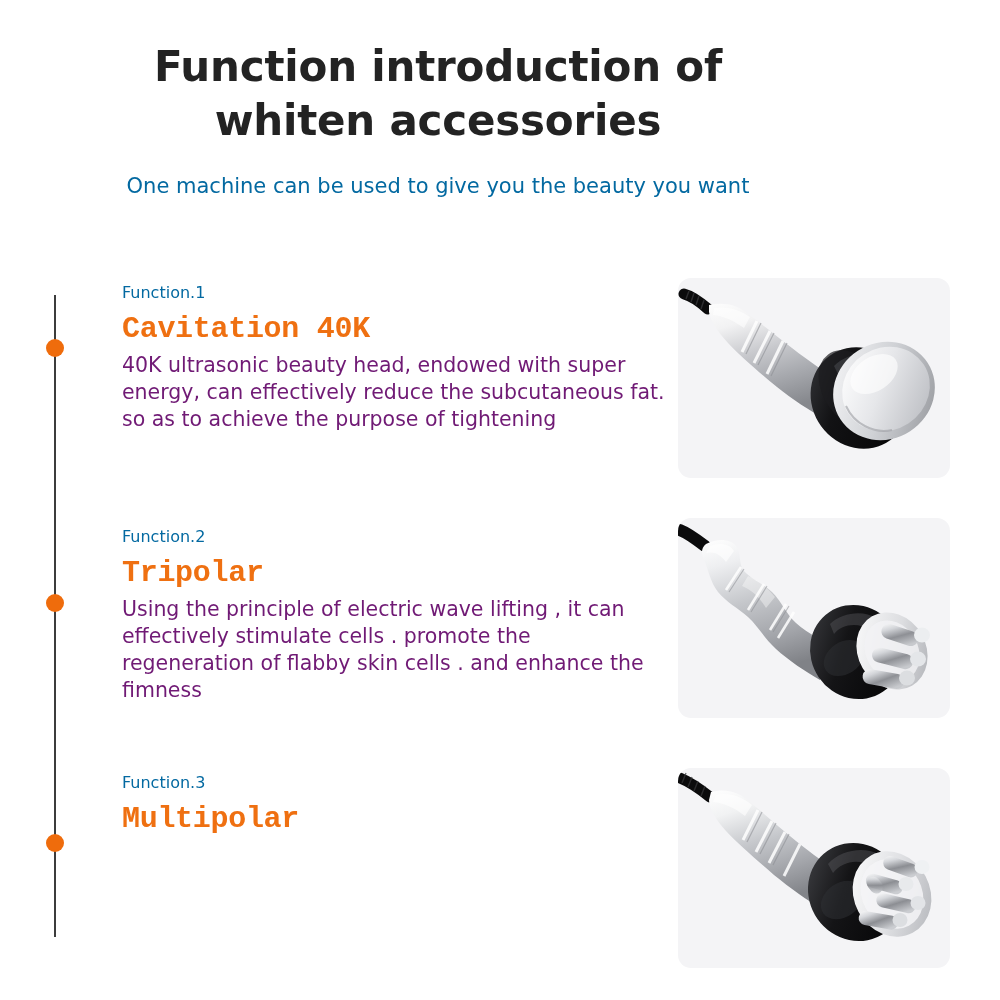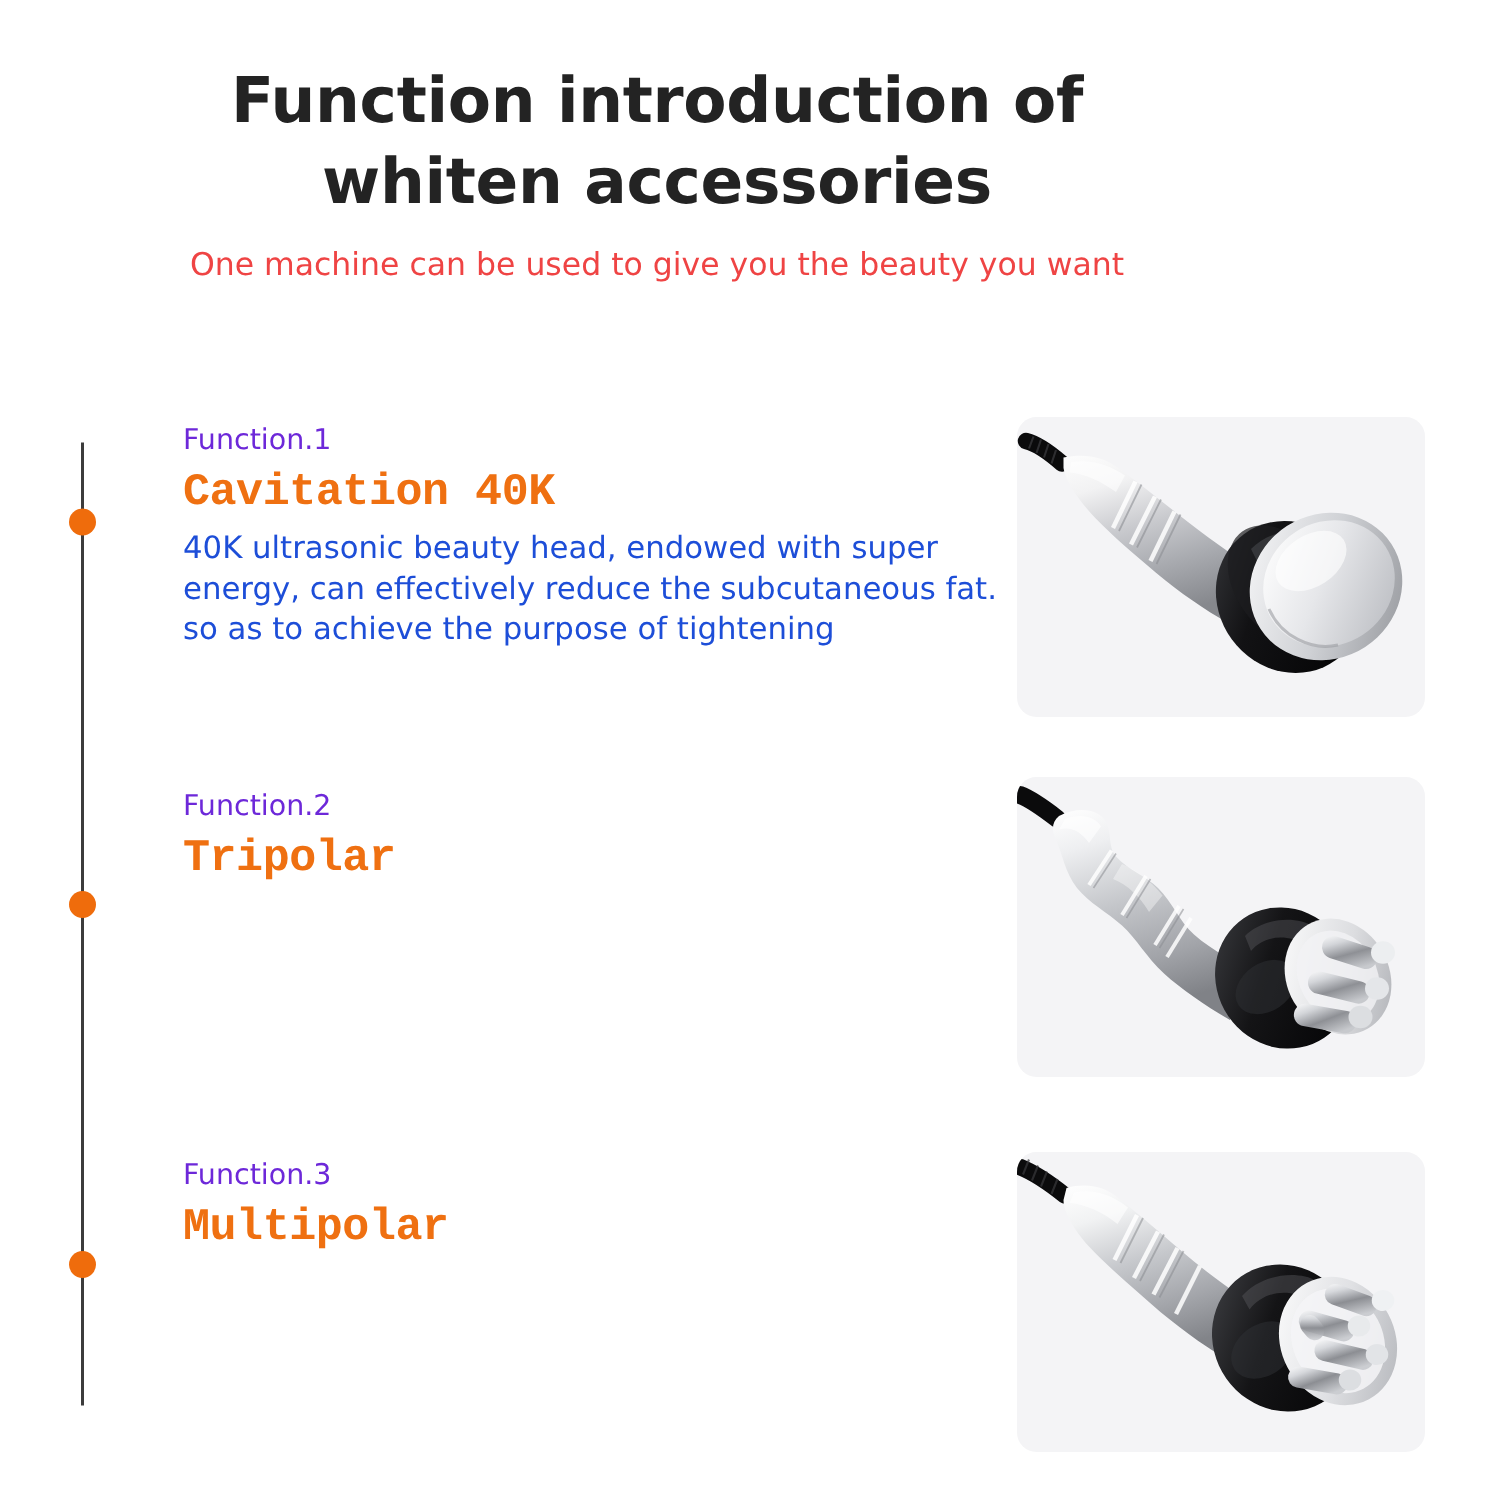--- a/index.html
+++ b/index.html
@@ -46,23 +46,23 @@
     position: absolute;
     left: 0;
     right: 0;
     bottom: 4px;
     height: 9px;
     background: #ee7014;
     z-index: -1;
   }
 
   .subtitle {
-    margin-top: 14px;
+    margin-top: 24px;
     font-size: 21px;
-    color: #ef4444;
+    color: #0369a1;
     font-weight: normal;
     line-height: 28px;
   }
 
   
   .timeline-line {
     position: absolute;
     left: 54px;
     top: 295px;
     width: 2px;
@@ -95,40 +95,40 @@
   .row-3 { top: 768px; }
 
   .text-block {
     position: absolute;
     left: 122px;
     top: 0;
     width: 545px;
   }
 
   .fn-label {
-    font-size: 19px;
-    color: #6d28d9;
+    font-size: 16px;
+    color: #0369a1;
     line-height: 30px;
     font-weight: normal;
   }
 
   .fn-title {
     font-size: 30px;
     font-weight: bold;
     color: #ef7011;
     line-height: 40px;
     margin-top: 1px;
     letter-spacing: -0.3px;
     font-family: Liberation Mono, monospace;
   }
 
   .fn-desc {
     margin-top: 3px;
     font-size: 20.5px;
-    color: #1d4ed8;
+    color: #701a75;
     line-height: 27px;
     font-weight: normal;
   }
 
   
   .panel {
     position: absolute;
     left: 678px;
     width: 272px;
     height: 200px;
@@ -169,20 +169,21 @@
       <div class="fn-label">Function.1</div>
       <div class="fn-title">Cavitation 40K</div>
       <div class="fn-desc">40K ultrasonic beauty head, endowed with super energy, can effectively reduce the subcutaneous fat. so as to achieve the purpose of tightening</div>
     </div>
   </div>
 
   <div class="row row-2">
     <div class="text-block">
       <div class="fn-label">Function.2</div>
       <div class="fn-title">Tripolar</div>
+      <div class="fn-desc">Using the principle of electric wave lifting , it can effectively stimulate cells . promote the regeneration of flabby skin cells . and enhance the fimness</div>
     </div>
   </div>
 
   <div class="row row-3">
     <div class="text-block">
       <div class="fn-label">Function.3</div>
       <div class="fn-title">Multipolar</div>
     </div>
   </div>
 

